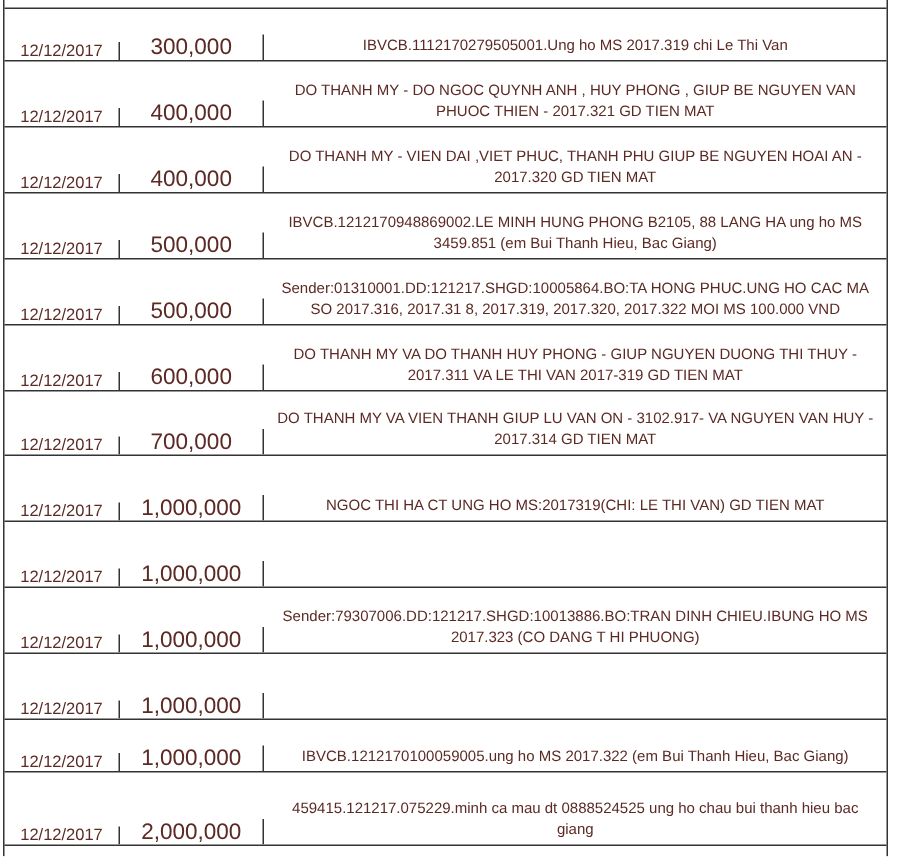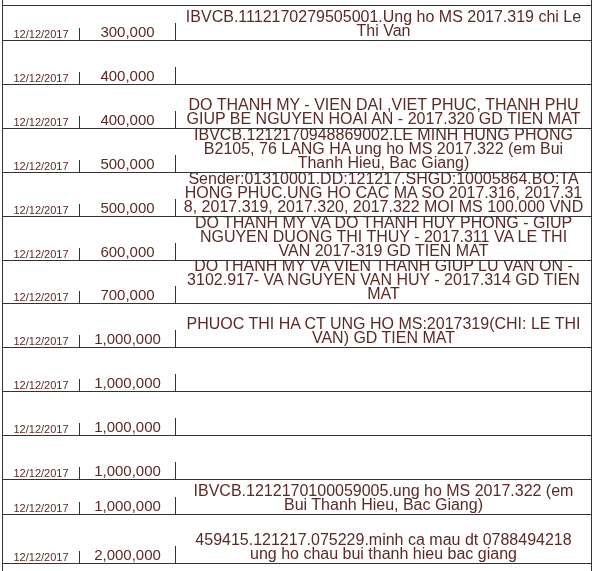--- a/index.html
+++ b/index.html
@@ -48,21 +48,21 @@
     border-right: 1px solid var(--border-color, #333333);
     font-size: 11px;
   }
   .c-amount {
     width: 96px;
     border-right: 1px solid var(--border-color, #333333);
     font-size: 15px;
   }
   .c-desc {
     flex: 1;
-    font-size: 16px;
+    font-size: 10px;
     line-height: 14px;
     padding: 2px 7px;
   }
 </style>
 </head>
 <body>
 
 <div class="viewport">
   <div class="tbl" id="transactions-table">
       <div class="row" style="height: 6px;">
@@ -71,72 +71,74 @@
         <div class="cell c-desc"></div>
       </div>
       <div class="row" style="height: 35px;">
         <div class="cell c-date">12/12/2017</div>
         <div class="cell c-amount">300,000</div>
         <div class="cell c-desc">IBVCB.1112170279505001.Ung ho MS 2017.319 chi Le Thi Van</div>
       </div>
       <div class="row" style="height: 44px;">
         <div class="cell c-date">12/12/2017</div>
         <div class="cell c-amount">400,000</div>
+        <div class="cell c-desc">DO THANH MY - DO NGOC QUYNH ANH , HUY PHONG , GIUP BE NGUYEN VAN PHUOC THIEN - 2017.321 GD TIEN MAT</div>
       </div>
       <div class="row" style="height: 44px;">
         <div class="cell c-date">12/12/2017</div>
         <div class="cell c-amount">400,000</div>
         <div class="cell c-desc">DO THANH MY - VIEN DAI ,VIET PHUC, THANH PHU GIUP BE NGUYEN HOAI AN - 2017.320 GD TIEN MAT</div>
       </div>
       <div class="row" style="height: 44px;">
         <div class="cell c-date">12/12/2017</div>
         <div class="cell c-amount">500,000</div>
-        <div class="cell c-desc">IBVCB.1212170948869002.LE MINH HUNG PHONG B2105, 76 LANG HA ung ho MS 2017.322 (em Bui Thanh Hieu, Bac Giang)</div>
+        <div class="cell c-desc">IBVCB.1212170948869002.LE MINH HUNG PHONG B2105, 88 LANG HA ung ho MS 3459.851 (em Bui Thanh Hieu, Bac Giang)</div>
       </div>
       <div class="row" style="height: 44px;">
         <div class="cell c-date">12/12/2017</div>
         <div class="cell c-amount">500,000</div>
         <div class="cell c-desc">Sender:01310001.DD:121217.SHGD:10005864.BO:TA HONG PHUC.UNG HO CAC MA SO 2017.316, 2017.31 8, 2017.319, 2017.320, 2017.322 MOI MS 100.000 VND</div>
       </div>
       <div class="row" style="height: 44px;">
         <div class="cell c-date">12/12/2017</div>
         <div class="cell c-amount">600,000</div>
         <div class="cell c-desc">DO THANH MY VA DO THANH HUY PHONG - GIUP NGUYEN DUONG THI THUY - 2017.311 VA LE THI VAN 2017-319 GD TIEN MAT</div>
       </div>
       <div class="row" style="height: 43px;">
         <div class="cell c-date">12/12/2017</div>
         <div class="cell c-amount">700,000</div>
         <div class="cell c-desc">DO THANH MY VA VIEN THANH GIUP LU VAN ON - 3102.917- VA NGUYEN VAN HUY - 2017.314 GD TIEN MAT</div>
       </div>
       <div class="row" style="height: 44px;">
         <div class="cell c-date">12/12/2017</div>
         <div class="cell c-amount">1,000,000</div>
-        <div class="cell c-desc">PHUOC THI HA CT UNG HO MS:2017319(CHI: LE THI VAN) GD TIEN MAT</div>
+        <div class="cell c-desc">NGOC THI HA CT UNG HO MS:2017319(CHI: LE THI VAN) GD TIEN MAT</div>
       </div>
       <div class="row" style="height: 44px;">
         <div class="cell c-date">12/12/2017</div>
         <div class="cell c-amount">1,000,000</div>
       </div>
       <div class="row" style="height: 44px;">
         <div class="cell c-date">12/12/2017</div>
         <div class="cell c-amount">1,000,000</div>
+        <div class="cell c-desc">Sender:79307006.DD:121217.SHGD:10013886.BO:TRAN DINH CHIEU.IBUNG HO MS 2017.323 (CO DANG T HI PHUONG)</div>
       </div>
       <div class="row" style="height: 44px;">
         <div class="cell c-date">12/12/2017</div>
         <div class="cell c-amount">1,000,000</div>
       </div>
       <div class="row" style="height: 35px;">
         <div class="cell c-date">12/12/2017</div>
         <div class="cell c-amount">1,000,000</div>
         <div class="cell c-desc">IBVCB.1212170100059005.ung ho MS 2017.322 (em Bui Thanh Hieu, Bac Giang)</div>
       </div>
       <div class="row" style="height: 49px;">
         <div class="cell c-date">12/12/2017</div>
         <div class="cell c-amount">2,000,000</div>
-        <div class="cell c-desc">459415.121217.075229.minh ca mau dt 0788494218 ung ho chau bui thanh hieu bac giang</div>
+        <div class="cell c-desc">459415.121217.075229.minh ca mau dt 0888524525 ung ho chau bui thanh hieu bac giang</div>
       </div>
       <div class="row partial-bottom" style="height: 7px;">
         <div class="cell c-date"></div>
         <div class="cell c-amount"></div>
         <div class="cell c-desc"></div>
       </div>
     </div>
 </div>
 
 </body></html>

